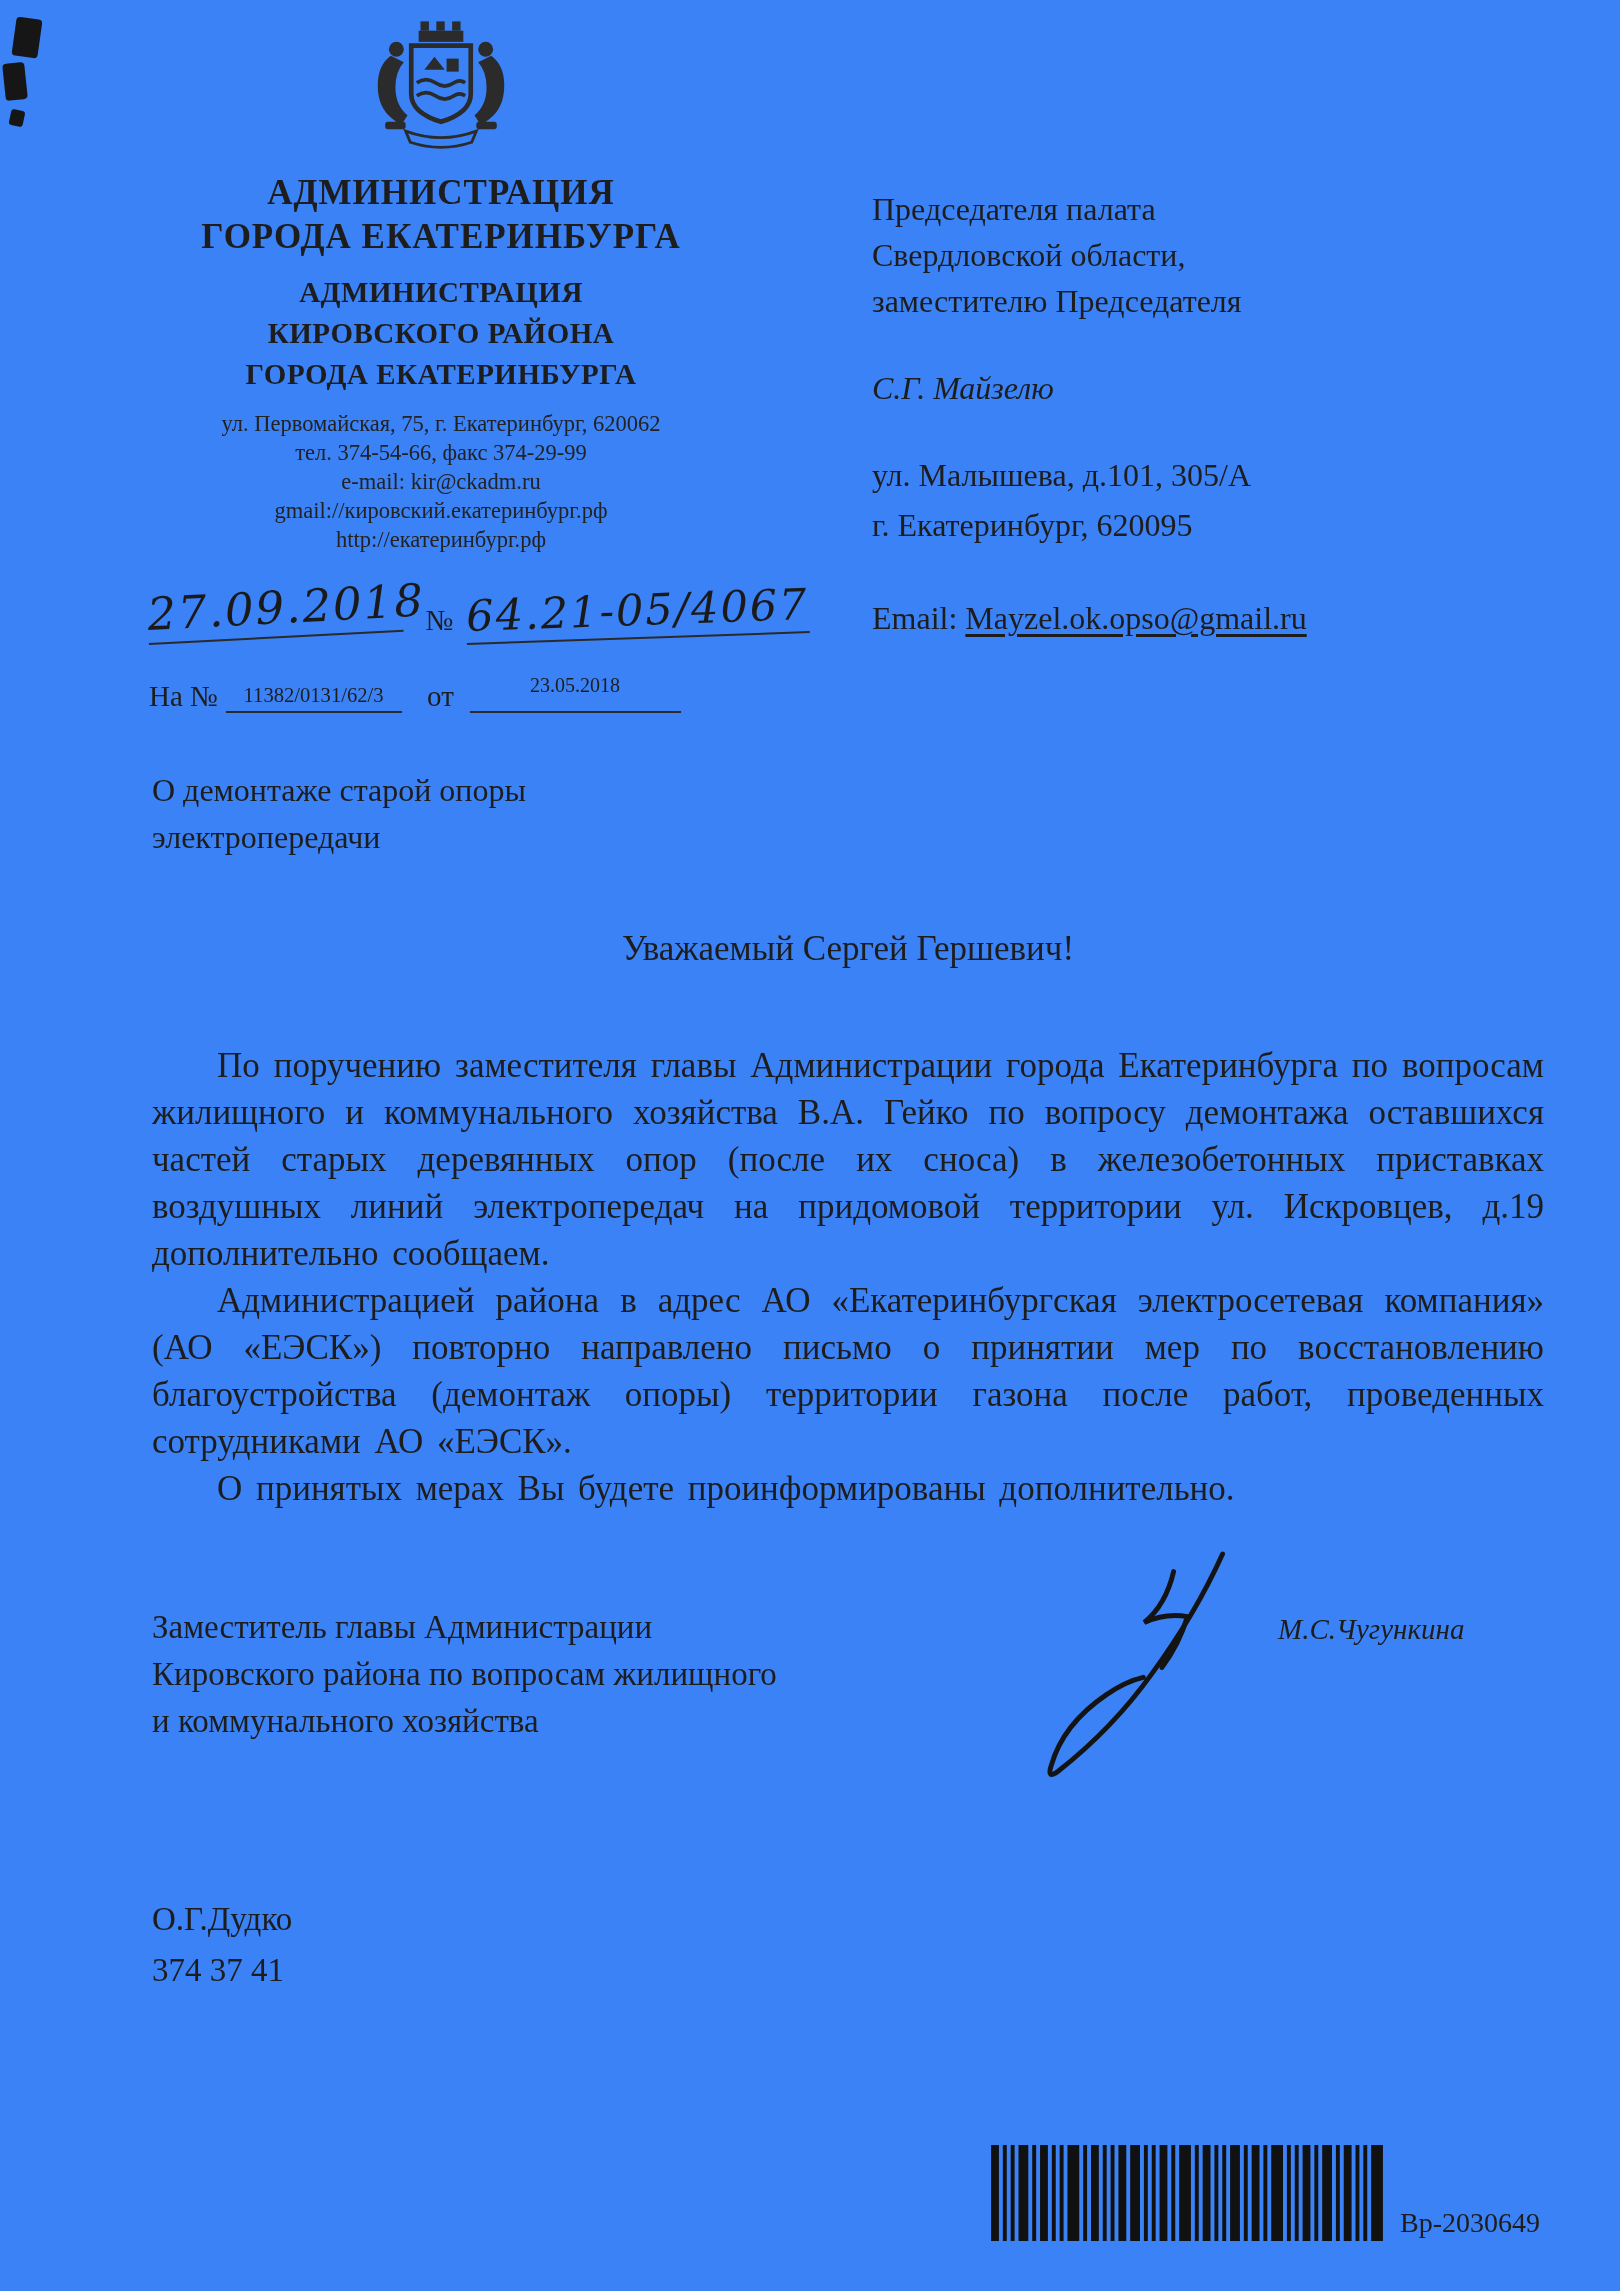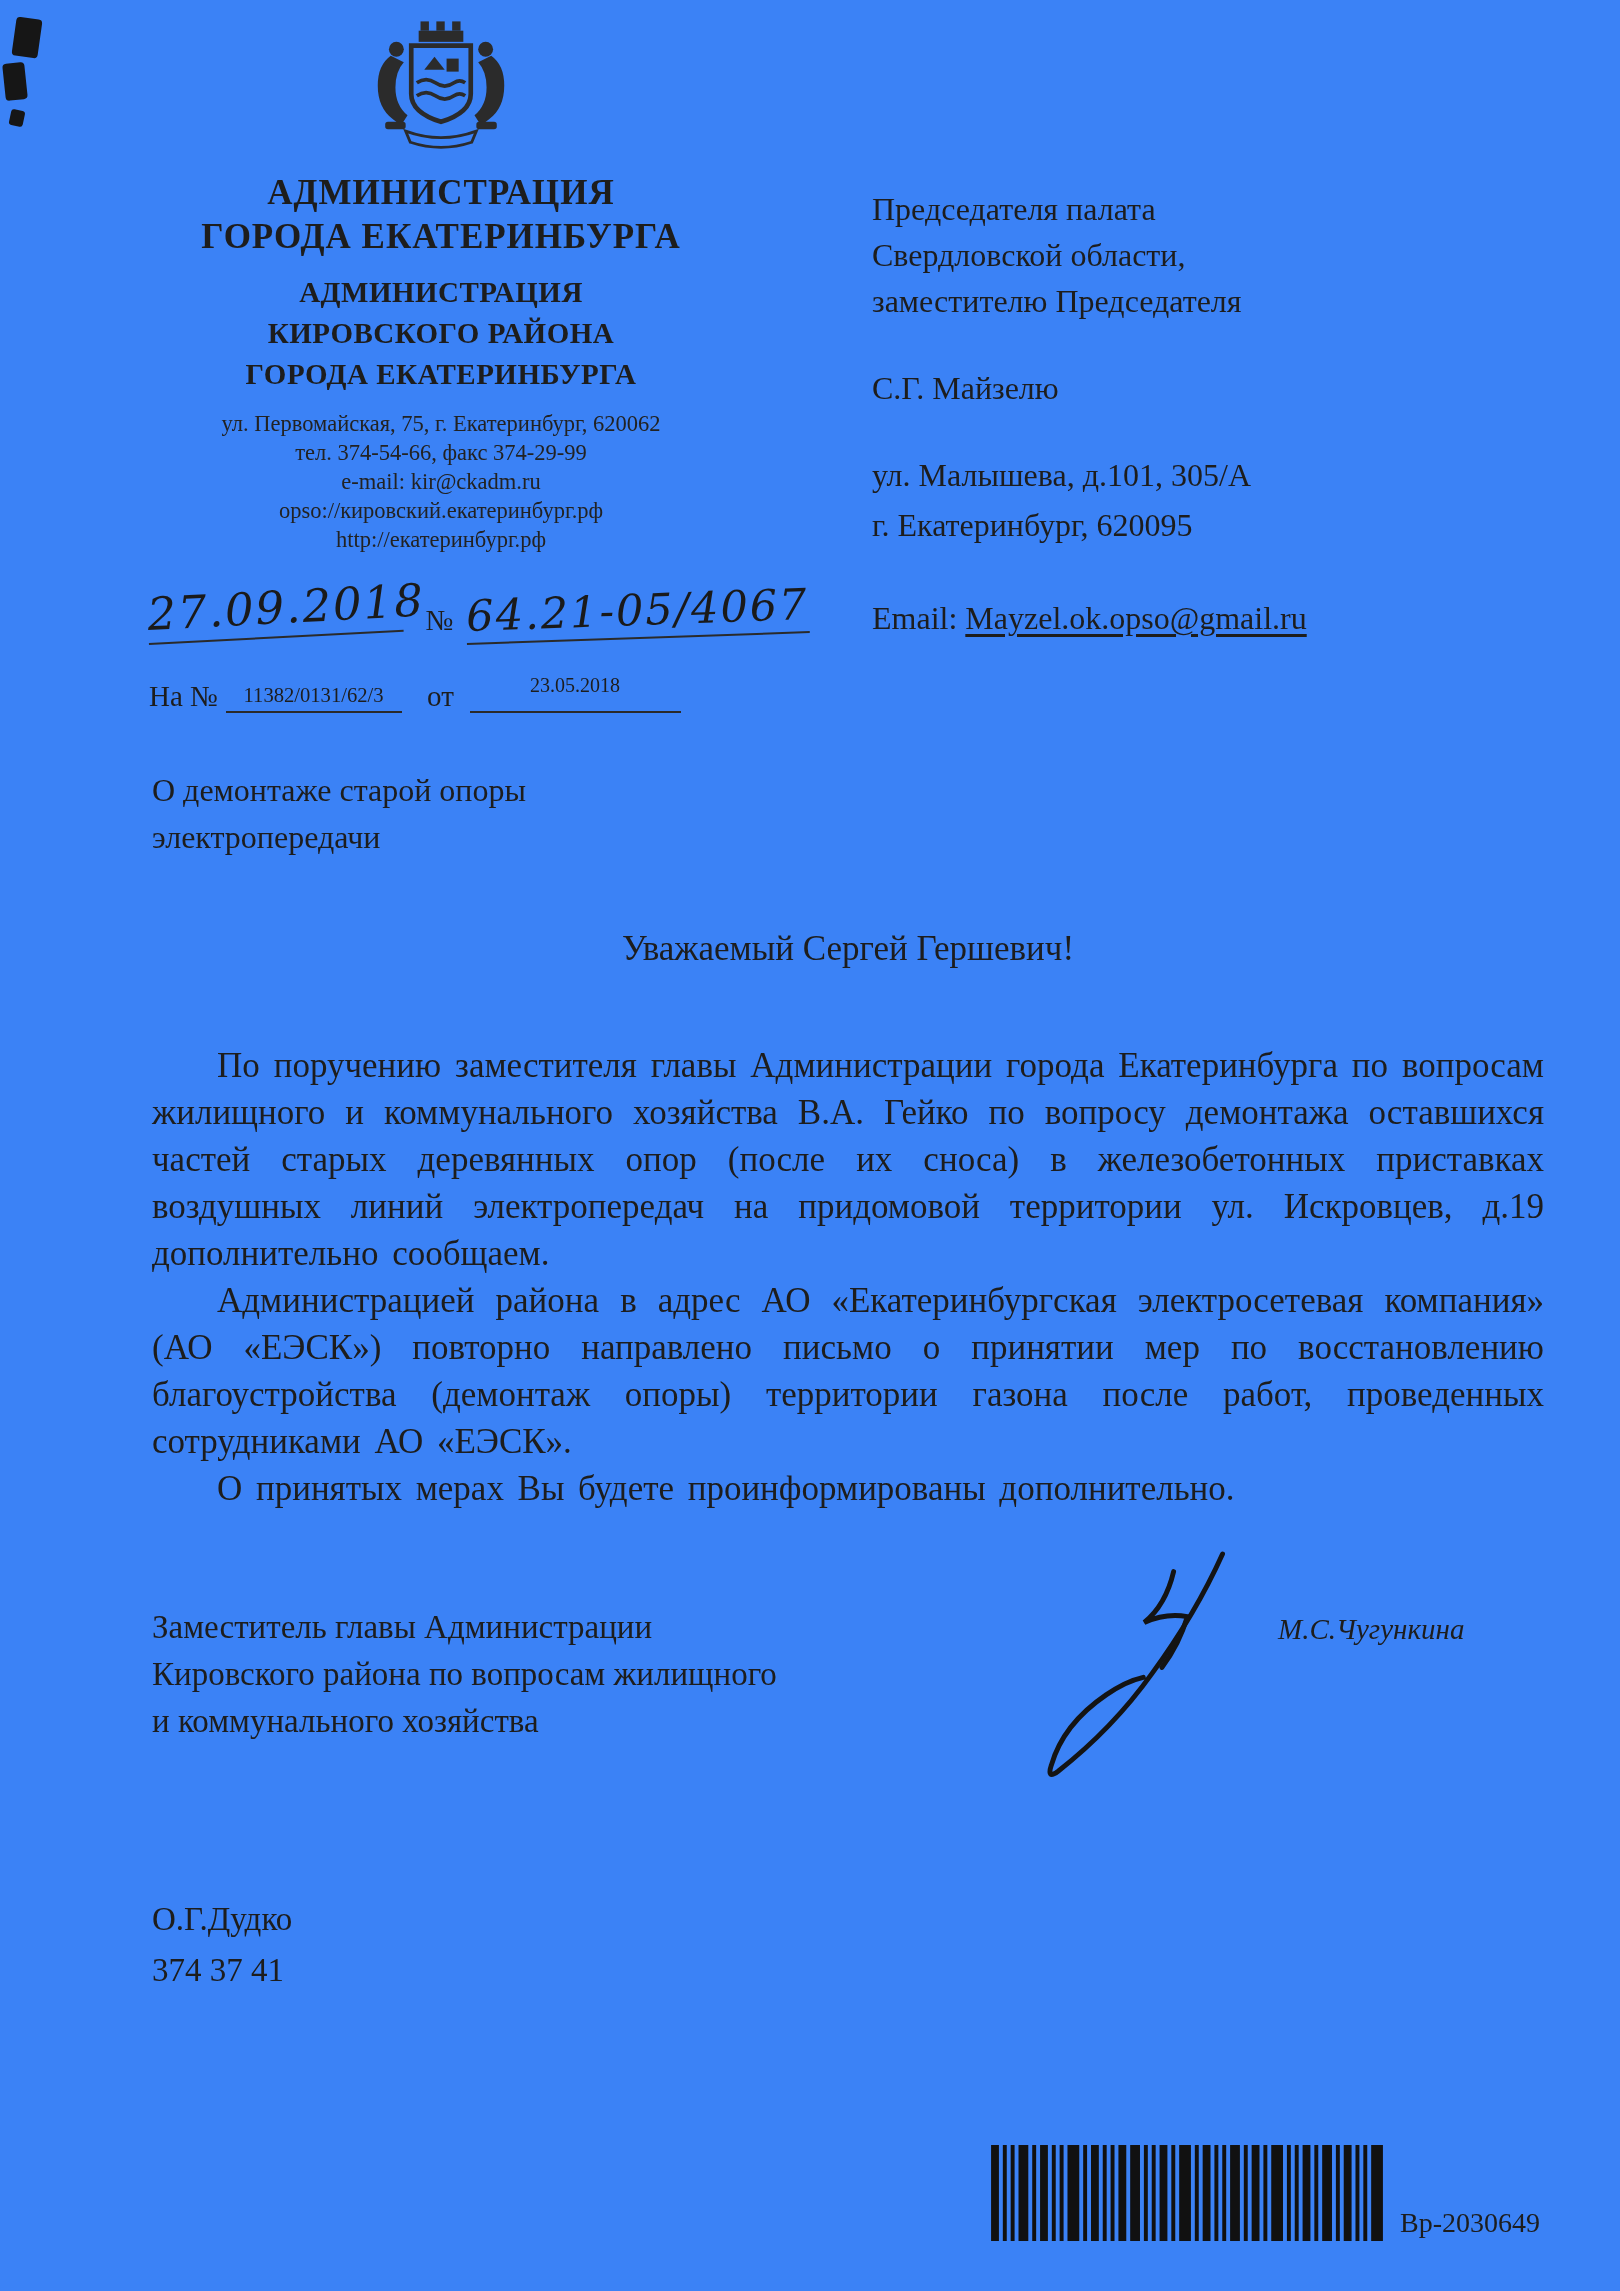--- a/index.html
+++ b/index.html
@@ -33,21 +33,21 @@
   .ref-num { width:343px; font-size:43px; transform:rotate(-2deg); transform-origin:left bottom; padding-bottom:2px; white-space:nowrap; }
 
   .ref-row2 { position:absolute; left:149px; top:674px; width:676px; display:flex; align-items:flex-end; }
   .lbl { font-size:29px; }
   .in-num { font-size:20.6px; width:176px; padding-bottom:3.9px; margin-left:7.8px; }
   .from-lbl { margin:0 9.8px 0 25.5px; }
   .in-date { font-size:20px; width:211px; padding-bottom:14px; margin-left:5.9px; }
 
   
   .recipient { position:absolute; left:872px; top:186px; width:588px; font-size:32px; line-height:46px; }
-  .recipient .name { margin-top:41px; }
+  .recipient .name { margin-top:41px;font-style:italic; }
   .recipient .addr { margin-top:39px; line-height:50px; }
   .recipient .email-row { margin-top:45px; white-space:nowrap; }
   .email-link { text-decoration:underline; text-underline-offset:4.9px; }
 
   
   .subject { position:absolute; left:152px; top:767px; font-size:32px; line-height:47px; }
   .salutation { position:absolute; left:152px; top:929px; width:1392px; text-align:center; font-size:35px; }
   .body { position:absolute; left:152px; top:1042px; width:1392px; font-size:35px; line-height:47px; text-align:justify; word-spacing:4.9px; }
   .body p { text-indent:65px; margin:0; }
 
@@ -104,21 +104,21 @@
     </div>
     <div class="org-district">
       <div>АДМИНИСТРАЦИЯ</div>
       <div>КИРОВСКОГО РАЙОНА</div>
       <div>ГОРОДА ЕКАТЕРИНБУРГА</div>
     </div>
     <div class="contact">
       <div>ул. Первомайская, 75, г. Екатеринбург, 620062</div>
       <div>тел. 374-54-66, факс 374-29-99</div>
       <div>e-mail: kir@ckadm.ru</div>
-      <div>opso://кировский.екатеринбург.рф</div>
+      <div>gmail://кировский.екатеринбург.рф</div>
       <div>http://екатеринбург.рф</div>
     </div>
   </div>
 
   <div class="ref-row1">
     <span class="hand uf ref-date">27.09.2018</span>
     <span class="no-label">№</span>
     <span class="hand uf ref-num">64.21-05/4067</span>
   </div>
 

